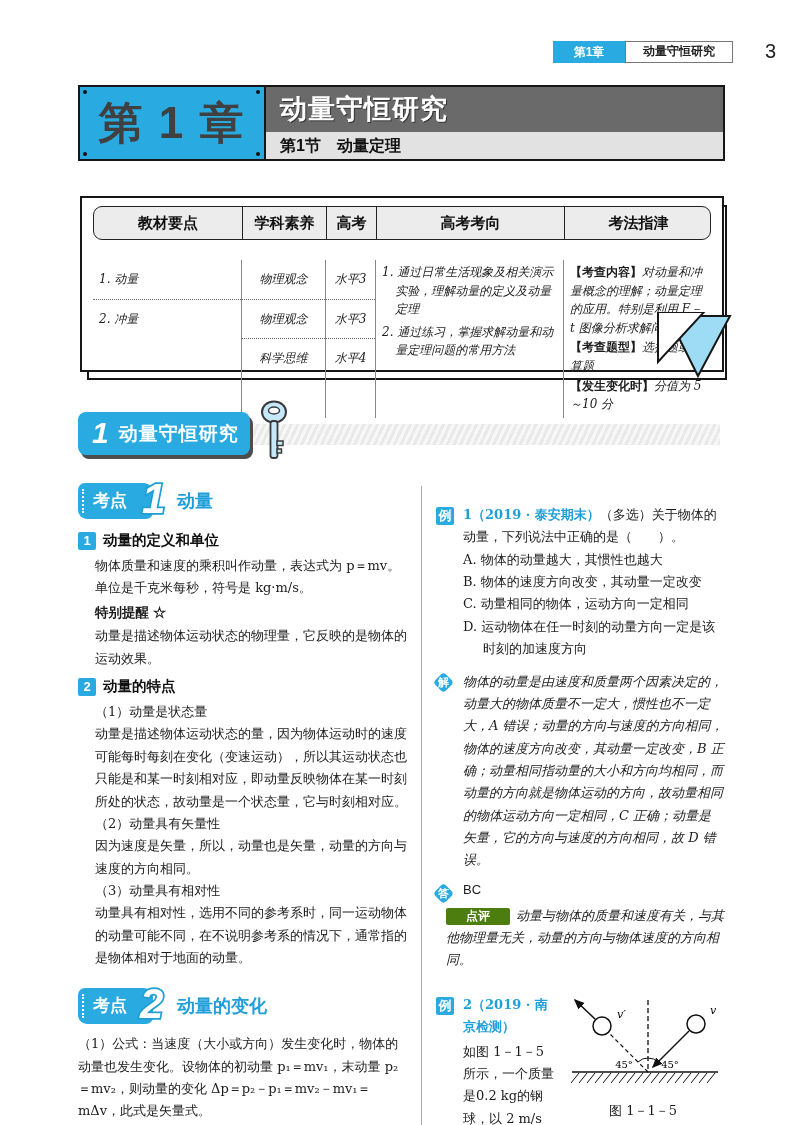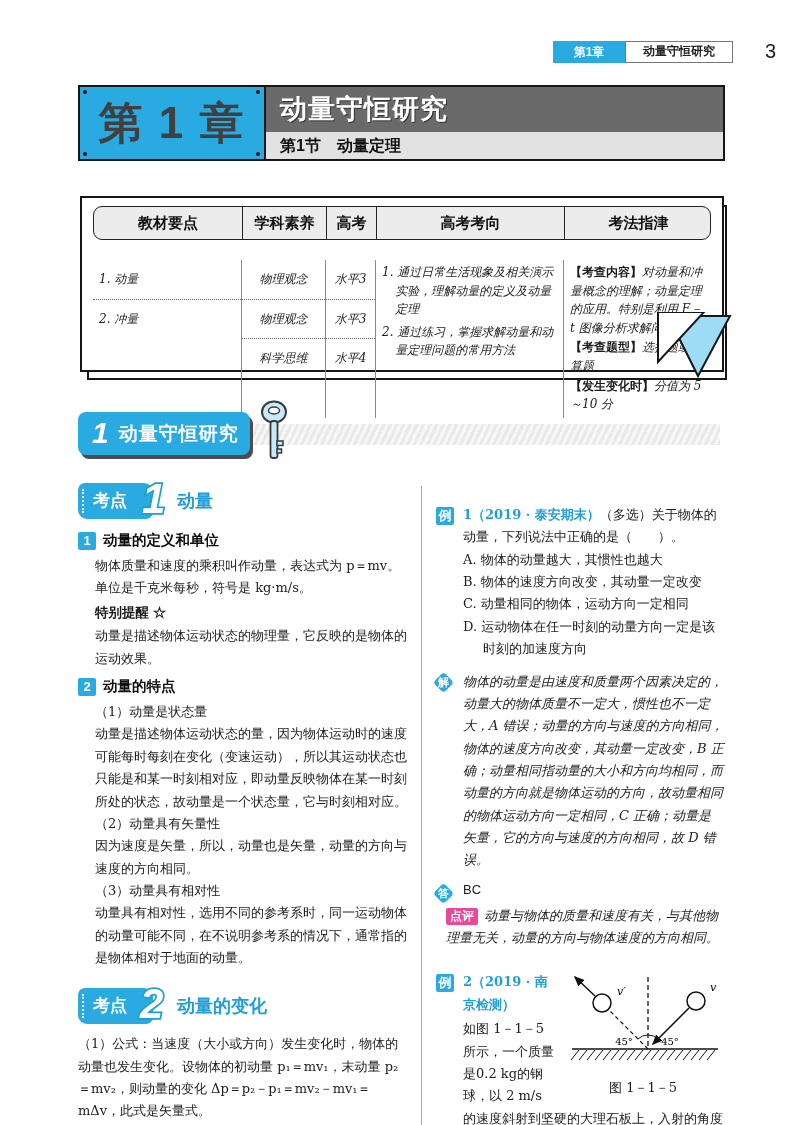--- a/index.html
+++ b/index.html
@@ -87,22 +87,22 @@
   .ex-block { position:relative; padding-left:27px; margin-bottom:10px; }
   .chip-abs { position:absolute; left:0; top:3px; }
   .ref { color:#1f9ed9; font-weight:bold; }
   .option { padding-left:20px; text-indent:-20px; }
   .diamond { position:absolute; left:0; top:4px; width:15px; height:15px; background:#29abe2;
              border-radius:4px; transform:rotate(45deg); }
   .diamond span { display:block; transform:rotate(-45deg); color:#fff;
                   font:bold 11px/15px "Liberation Sans",sans-serif; text-align:center; }
   .jie-para, .comment-text { font-style:italic; }
   .ans-row { margin:2px 0 8px 0; font-family:"Liberation Sans",sans-serif; font-size:13px; }
-  .pv-chip { display:inline-block; background:#ec4899; color:#fff; border-radius:2px;
-             font:bold 12px/17px "Liberation Sans",sans-serif; padding:0 4px; margin-right:6px; font-style:normal; }
+  .pv-chip { display:inline-block; background:#4d7c0f; color:#fff; border-radius:2px;
+             font:bold 12px/17px "Liberation Sans",sans-serif; padding:0 20px; margin-right:6px; font-style:normal; }
   .comment-wrap { padding-left:10px; margin:6px 0 22px 0; }
 
   .fig { float:right; width:162px; margin:2px 0 2px 6px; text-align:center; }
   .fig figcaption { font:13px "DejaVu Serif",serif; margin-top:2px; }
   .ref-line { margin-bottom:2px; }
 </style>
 </head>
 <body>
 
 <div class="page">

